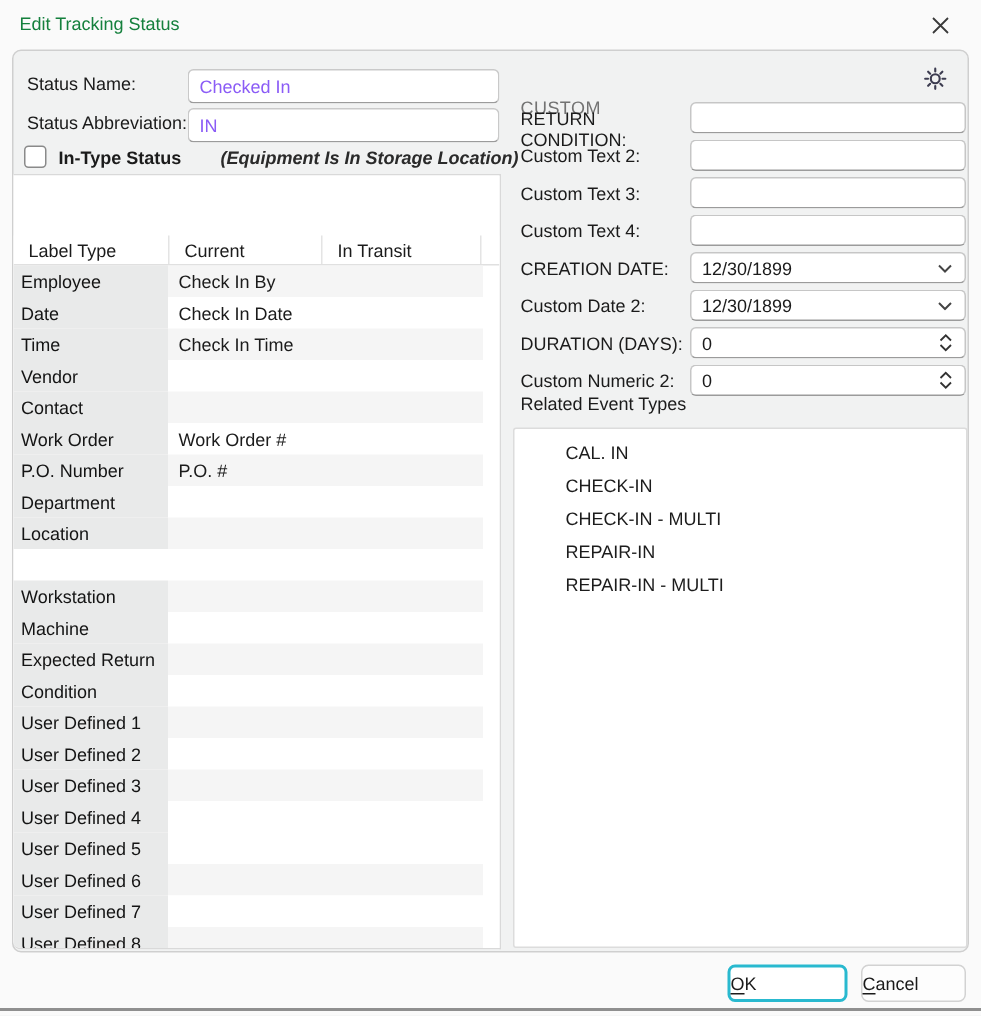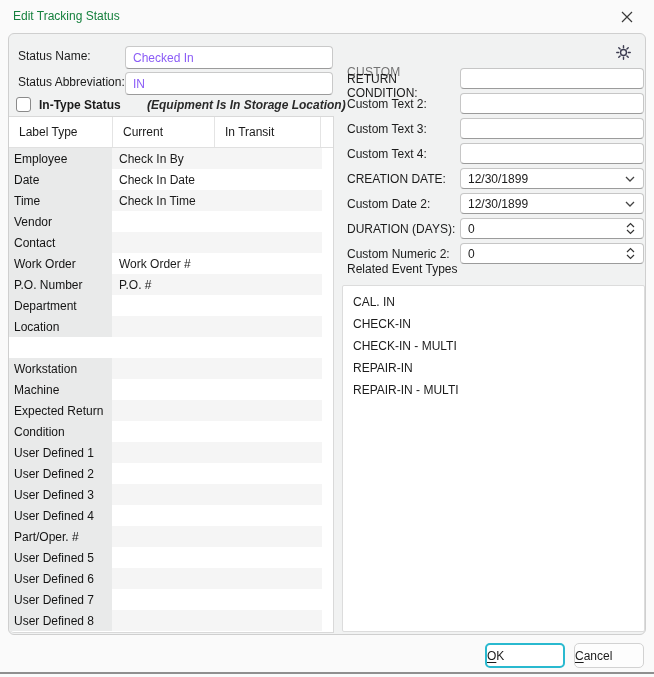--- a/index.html
+++ b/index.html
@@ -17,21 +17,21 @@
   .content { position:absolute; left:8px; top:33px; width:638px; height:602px;
     background:#f1f2f2; border:1px solid #cfcfcf; border-radius:6px; }
   .lbl { position:absolute; color:#1b1b1b; white-space:nowrap; }
   .txt-input { position:absolute; height:23px; background:#fff; border:1px solid #c9c9c9; border-bottom-color:#9b9b9b; border-radius:4px; padding:0 7px; font-family:inherit; font-size:12px; color:#8b5cf6; outline:none; }
   .checkbox { position:absolute; left:7px; top:63px; width:15px; height:15px; background:#fff; border:1px solid #8a8a8a; border-radius:3px; cursor:pointer; }
   .bold { font-weight:600; }
   .hint { font-style:italic; font-weight:600; color:#2a2a2a; }
   
   .grid { position:absolute; left:0px; top:82px; width:325px; height:517px;
     background:#fff; border:1px solid #d9d9d9; border-left:none; border-radius:0 0 0 5px; overflow:hidden; }
-  .ghead { display:flex; height:31px; background:#fff; border-bottom:1px solid #e0e0e0; }
+  .ghead { display:flex; height:20px; background:#fff; border-bottom:1px solid #e0e0e0;margin-top:40px; }
   .ghead .hc { display:flex; align-items:center; padding-left:10px; color:#1b1b1b; }
   .hc1 { width:103px; }
   .hc2 { width:102px; border-left:1px solid #e4e4e4; }
   .hc3 { width:107px; border-left:1px solid #e4e4e4; border-right:1px solid #e4e4e4; }
   .trow { display:flex; height:21px; }
   .c1 { width:103px; background:#e9eaea; display:flex; align-items:center; padding-left:5px; color:#141414; }
   .vals { display:flex; width:210px; background:#fff; }
   .vals.stripe { background:#f5f5f5; }
   .c2 { width:103px; display:flex; align-items:center; padding-left:7px; }
   .c3 { width:107px; display:flex; align-items:center; padding-left:7px; }
@@ -39,21 +39,21 @@
   .custom-title { position:absolute; left:338px; top:31px; color:#737373; letter-spacing:.3px; }
   .gear-btn { position:absolute; right:12px; top:10px; width:20px; height:20px; border:none; background:transparent; cursor:pointer; padding:0; }
   .f-label { position:absolute; left:338px; width:112px; }
   .f-field { position:absolute; left:451px; width:184px; height:21px; background:#fff; border:1px solid #c6c6c6; border-bottom-color:#9b9b9b; border-radius:4px; }
   .f-field input { width:100%; height:100%; border:none; background:transparent; font-family:inherit; font-size:12px; padding:0 7px; outline:none; color:#333; }
   .combo-value { position:absolute; left:7px; top:3px; color:#1b1b1b; }
   .chev { position:absolute; right:8px; top:7px; }
   .spin { position:absolute; right:8px; top:3px; display:flex; flex-direction:column; gap:1px; }
   .rel-title { position:absolute; left:338px; top:228px; color:#1b1b1b; }
   .event-list { position:absolute; left:333px; top:251px; width:303px; height:347px; background:#fff; border:1px solid #dcdcdc; border-radius:2px; padding-top:5px; overflow:hidden; }
-  .event-item { height:22px; display:flex; align-items:center; padding-left:10px; color:#1c1c1c; cursor:default; }
+  .event-item { height:22px; display:flex; align-items:center; padding-left:10px; color:#1c1c1c; cursor:default;margin-left:24px; }
   
   .btn { position:absolute; top:643px; height:25px; border-radius:5px; font-family:inherit; font-size:12px; color:#1b1b1b; cursor:pointer; display:flex; align-items:center; }
   .btn .u { text-decoration:underline; text-underline-offset:2px; }
   .ok-btn { left:485px; width:80px; background:#fff; border:2px solid #29b9cf; }
   .cancel-btn { left:574px; width:70px; background:#fdfdfd; border:1px solid #d2d2d2; }
   .window-edge { position:absolute; left:0; top:672px; width:654px; height:2px; background:#8f8f8f; }
 </style>
 </head>
 <body>
 
@@ -200,27 +200,20 @@
           <div class="trow">
             <div class="c1">User Defined 3</div>
             <div class="vals stripe">
               <div class="c2"></div>
               <div class="c3"></div>
             </div>
           </div>
           <div class="trow">
             <div class="c1">User Defined 4</div>
             <div class="vals">
-              <div class="c2"></div>
-              <div class="c3"></div>
-            </div>
-          </div>
-          <div class="trow">
-            <div class="c1">Part/Oper. #</div>
-            <div class="vals stripe">
               <div class="c2"></div>
               <div class="c3"></div>
             </div>
           </div>
           <div class="trow">
             <div class="c1">User Defined 5</div>
             <div class="vals">
               <div class="c2"></div>
               <div class="c3"></div>
             </div>

